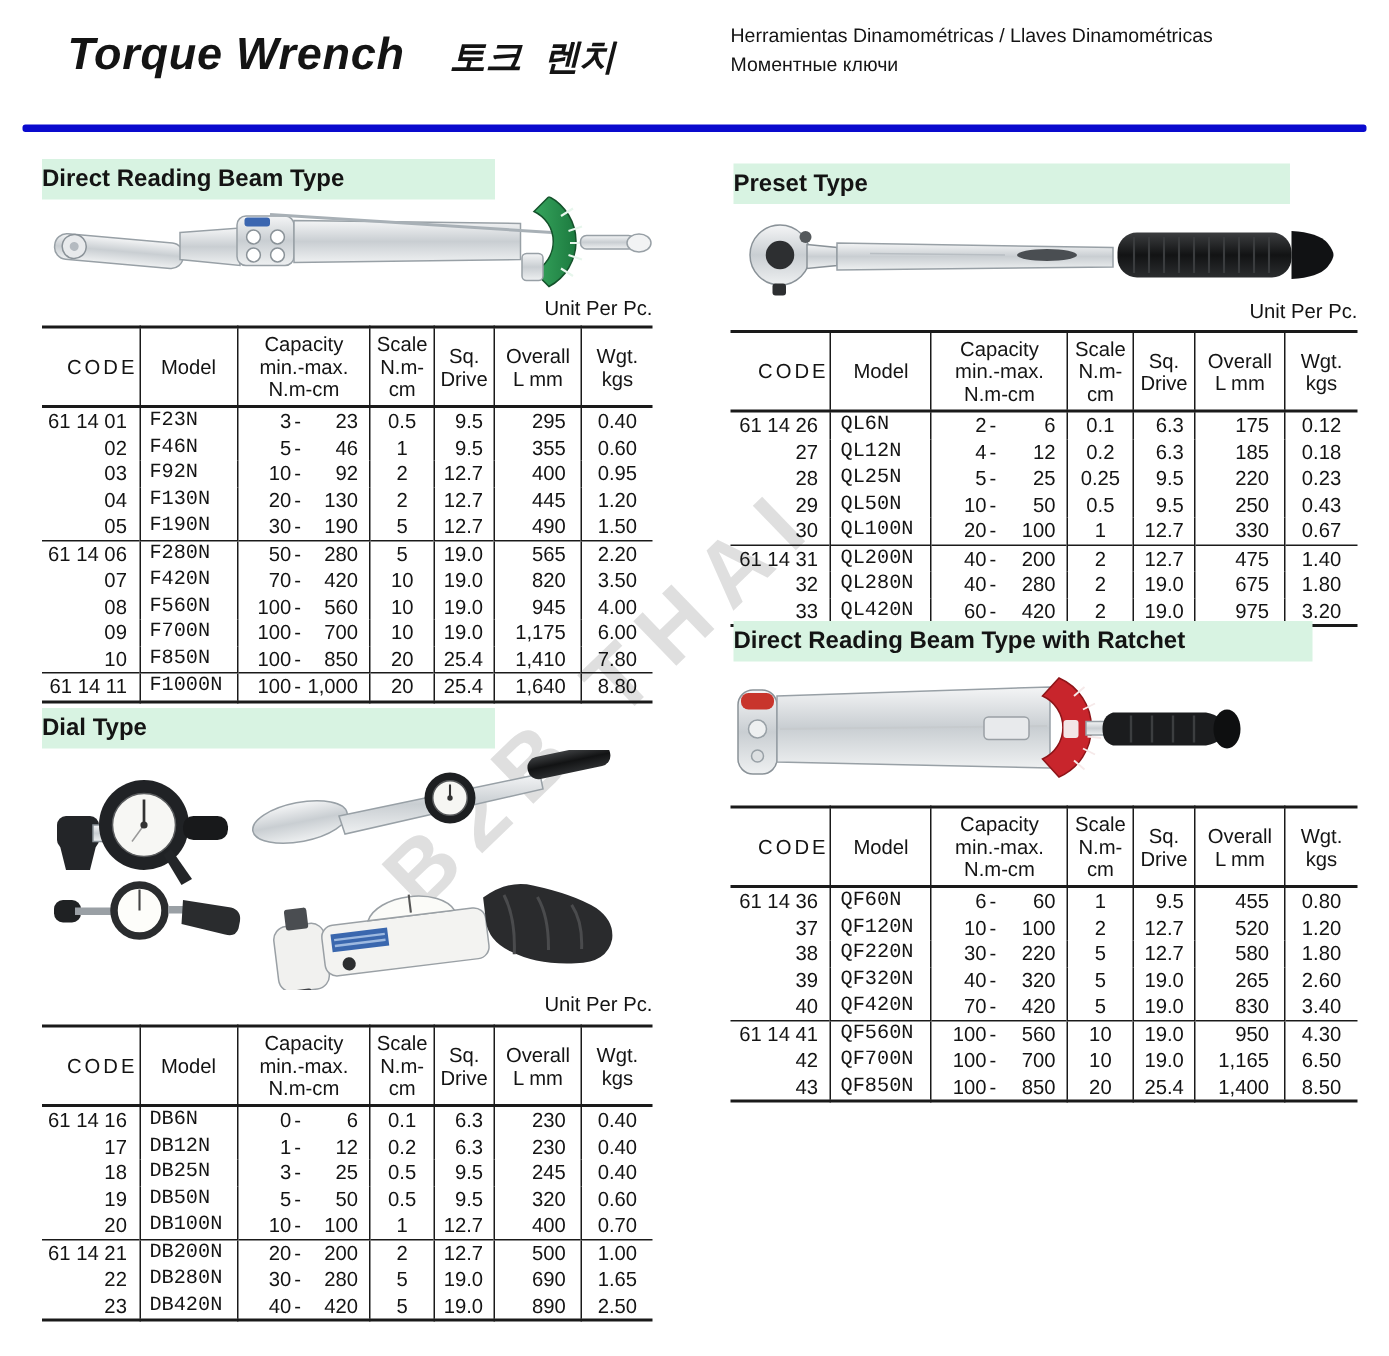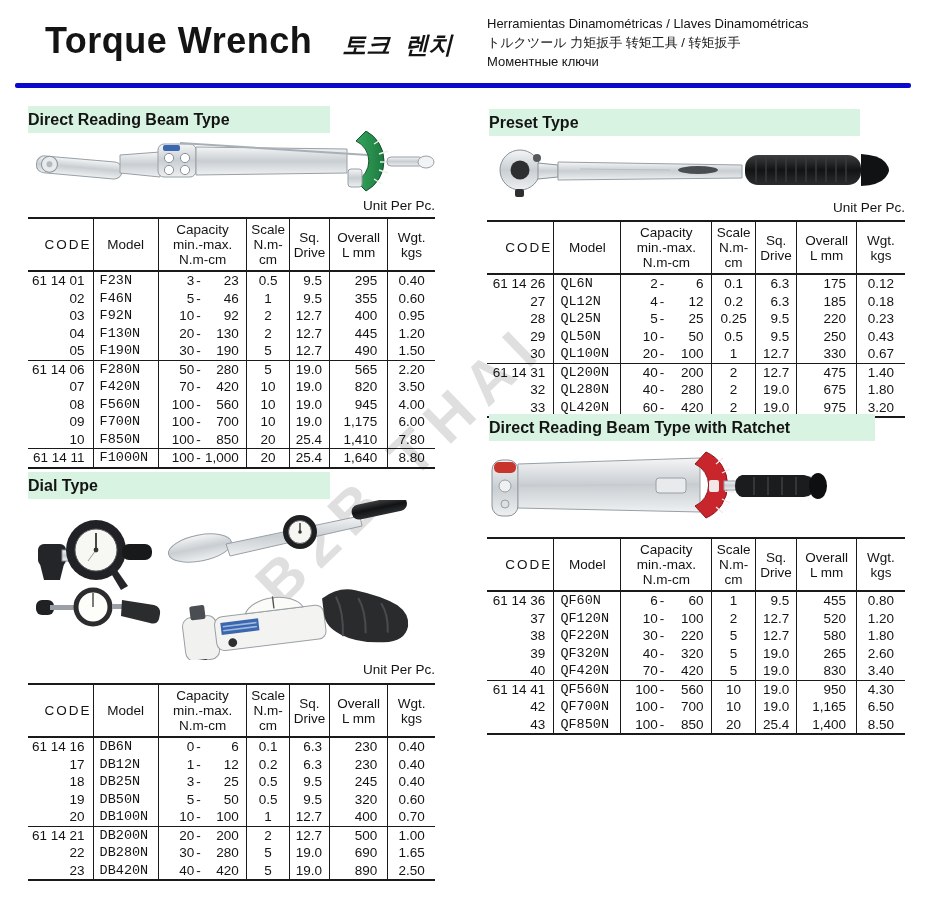--- a/index.html
+++ b/index.html
@@ -2,21 +2,21 @@
 <html><head>
 <meta charset="utf-8">
 <style>
   * { margin:0; padding:0; box-sizing:border-box; }
   html,body { background:#ffffff; }
   body { font-family:"Liberation Sans", sans-serif; color:#141414; }
   .page { position:relative; width:926px; height:904px; background:#ffffff; overflow:hidden; }
 
   
   .title-row { position:absolute; left:45px; top:20px; white-space:nowrap; z-index:3; }
-  .title-en { font-size:36px; font-weight:bold; letter-spacing:.5px; }
+  .title-en { font-size:30px; font-weight:bold; font-style:italic; letter-spacing:.5px; }
   .title-ko { font-size:24px; font-weight:bold; font-style:italic; margin-left:30px;font-family:Liberation Mono, monospace; }
   .subtitles { position:absolute; left:487px; top:14px; font-size:13px; line-height:19px; z-index:3; }
   .blue-rule { position:absolute; left:15px; top:83px; width:896px; height:5px; background:#0a0ace; border-radius:2px; z-index:3; }
 
   
   .watermark { position:absolute; left:150px; top:430px; width:500px; text-align:center;
     transform:rotate(-44deg); font-size:60px; font-weight:bold; letter-spacing:12px;
     color:#b9b9b9; opacity:.45; z-index:1; white-space:nowrap; }
 
   
@@ -50,21 +50,20 @@
 </head>
 <body>
 
 <div class="page">
 
   <div class="title-row">
     <span class="title-en">Torque Wrench</span><span class="title-ko">토크 렌치</span>
   </div>
   <div class="subtitles">
     <div>Herramientas Dinamométricas / Llaves Dinamométricas</div>
-    <div>トルクツール  力矩扳手 转矩工具 / 转矩扳手</div>
     <div>Моментные ключи</div>
   </div>
   <div class="blue-rule"></div>
 
   <div class="watermark">B2B THAI</div>
 
   <div class="section-bar" style="left:28px;top:106px;width:302px">
     <span>Direct Reading Beam Type</span>
   </div>
 

